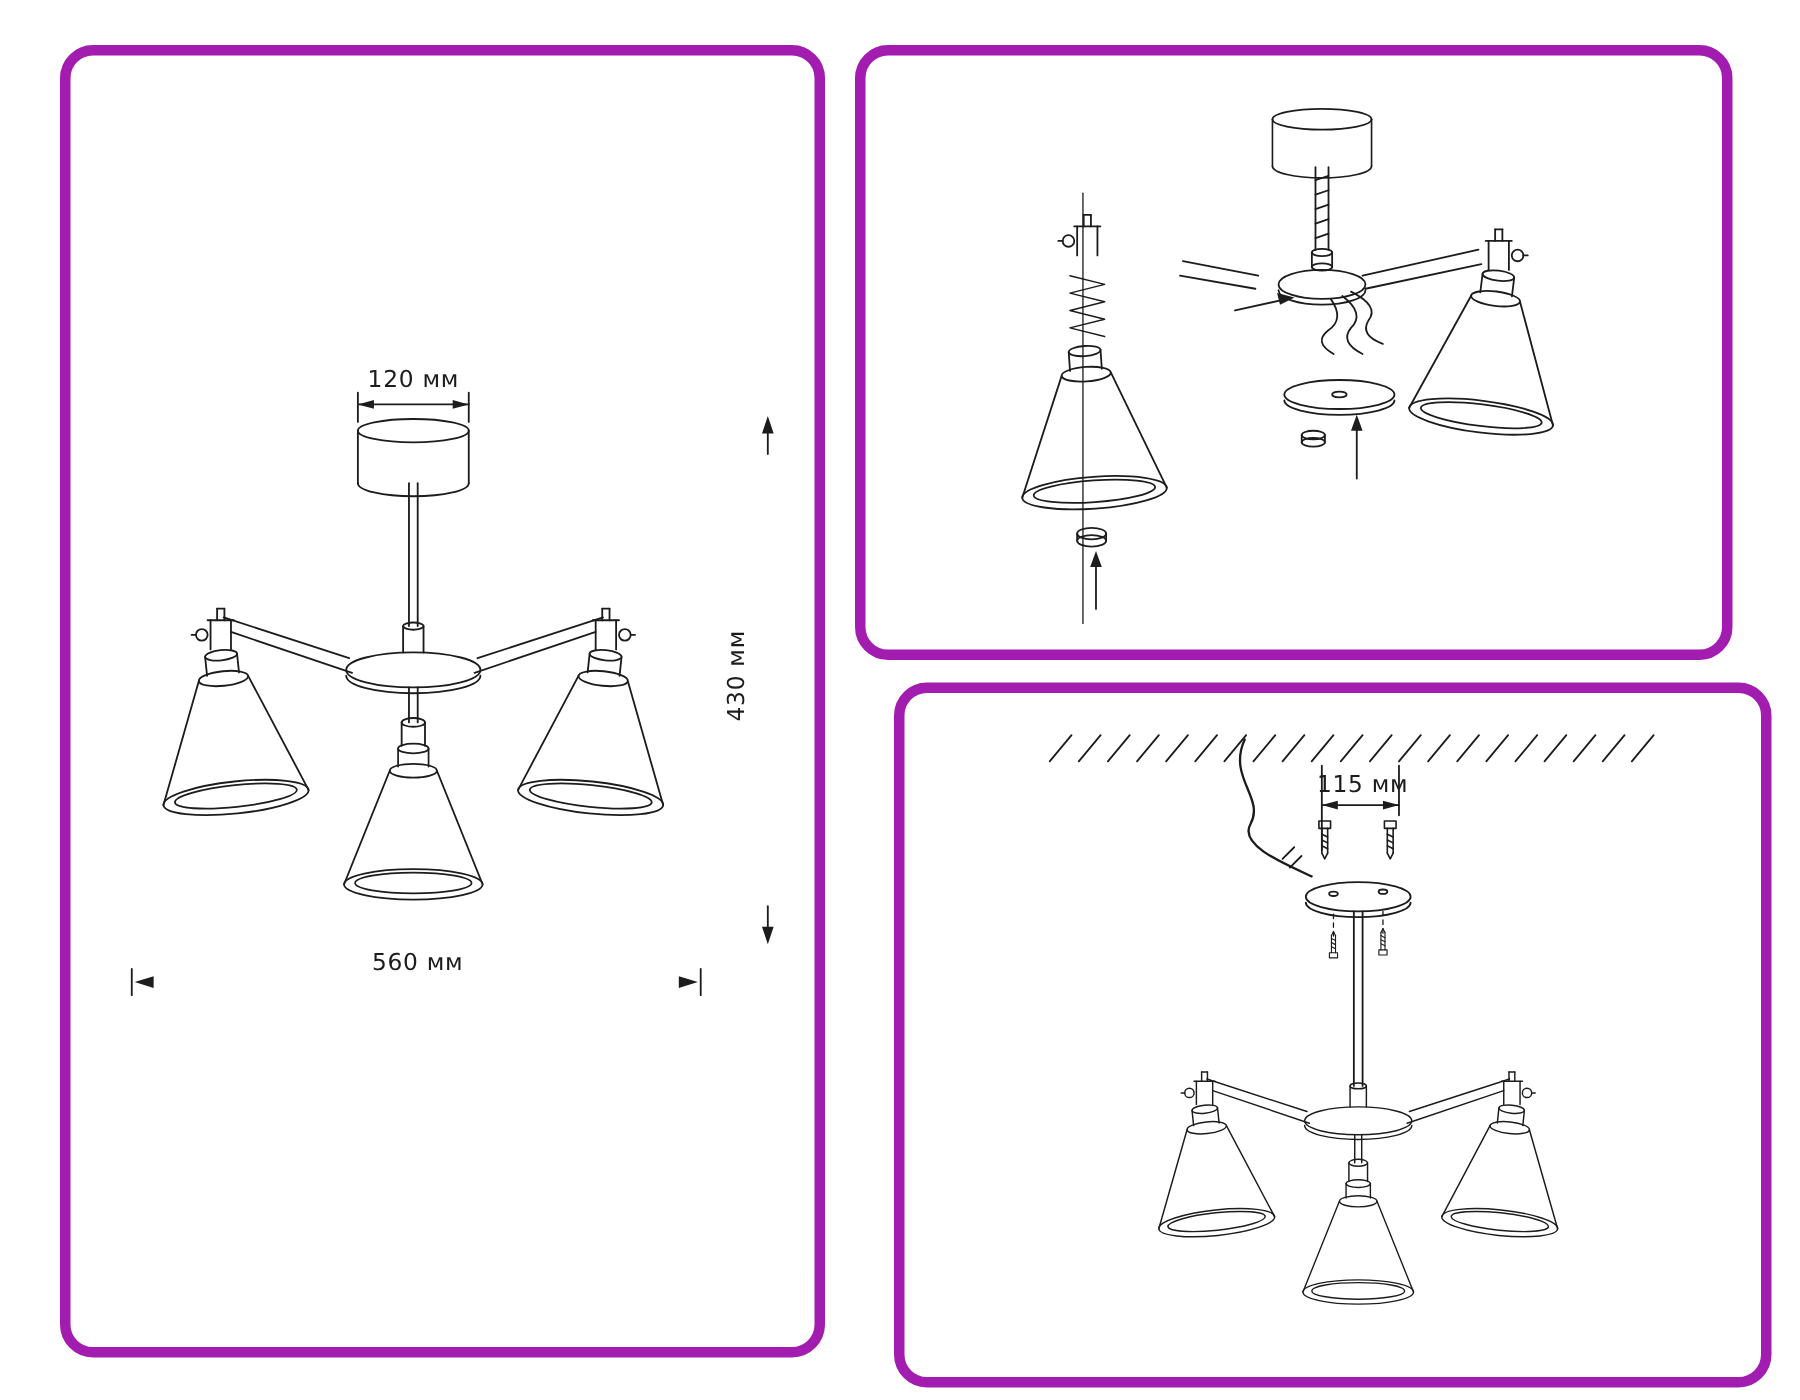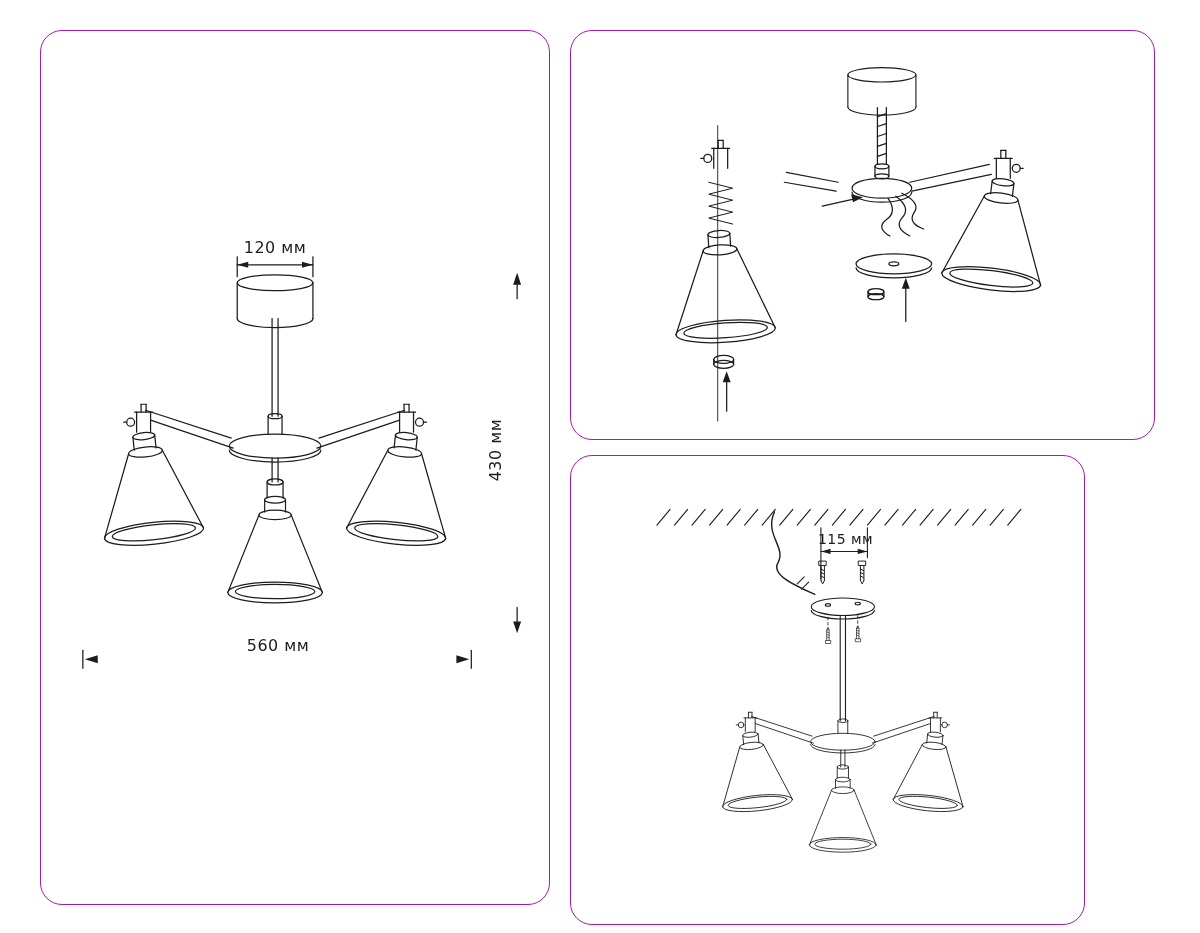--- a/index.html
+++ b/index.html
@@ -1,20 +1,20 @@
 <!DOCTYPE html>
 <html><head>
 <meta charset="utf-8">
 <style>
   html,body{margin:0;padding:0;background:#ffffff;}
   #page{position:relative;width:1200px;height:933px;background:#ffffff;font-family:"DejaVu Sans",sans-serif;overflow:hidden;}
-  .panel{position:absolute;background:#ffffff;border:1px solid #a21caf;border-radius:22px;box-sizing:border-box;}
+  .panel{position:absolute;background:#ffffff;border:7px solid #a21caf;border-radius:22px;box-sizing:border-box;}
   #panel-dimensions{left:40px;top:30px;width:510px;height:875px;}
   #panel-assembly{left:570px;top:30px;width:585px;height:410px;}
-  #panel-installation{left:570px;top:455px;width:515px;height:470px;}
+  #panel-installation{left:596px;top:455px;width:585px;height:470px;}
   .panel svg{display:block;width:100%;height:100%;}
   .ln{stroke:#1c1c1c;stroke-width:1.25;fill:none;stroke-linecap:round;stroke-linejoin:round;}
   .thin{stroke-width:0.9;}
   .arrow{fill:#1c1c1c;stroke:none;}
   .dim-text{fill:#1c1c1c;stroke:none;font-family:"DejaVu Sans",sans-serif;font-size:16px;letter-spacing:0.5px;}
   .dashed{stroke-dasharray:3 3;}
 </style>
 </head>
 <body>
 

